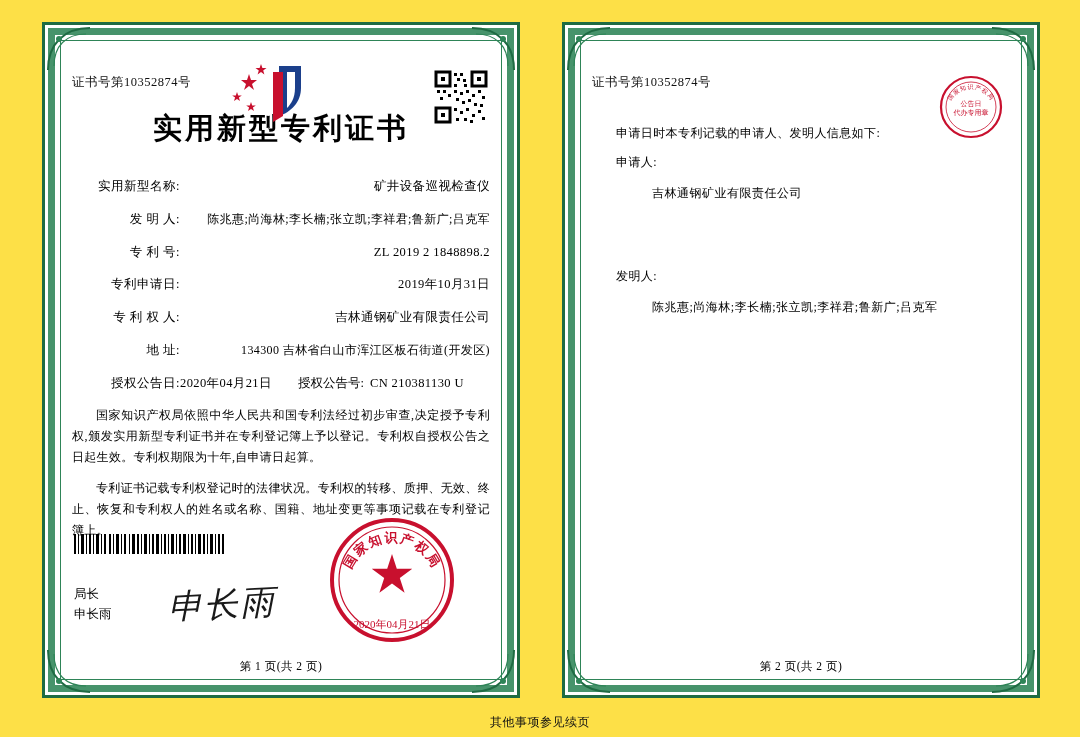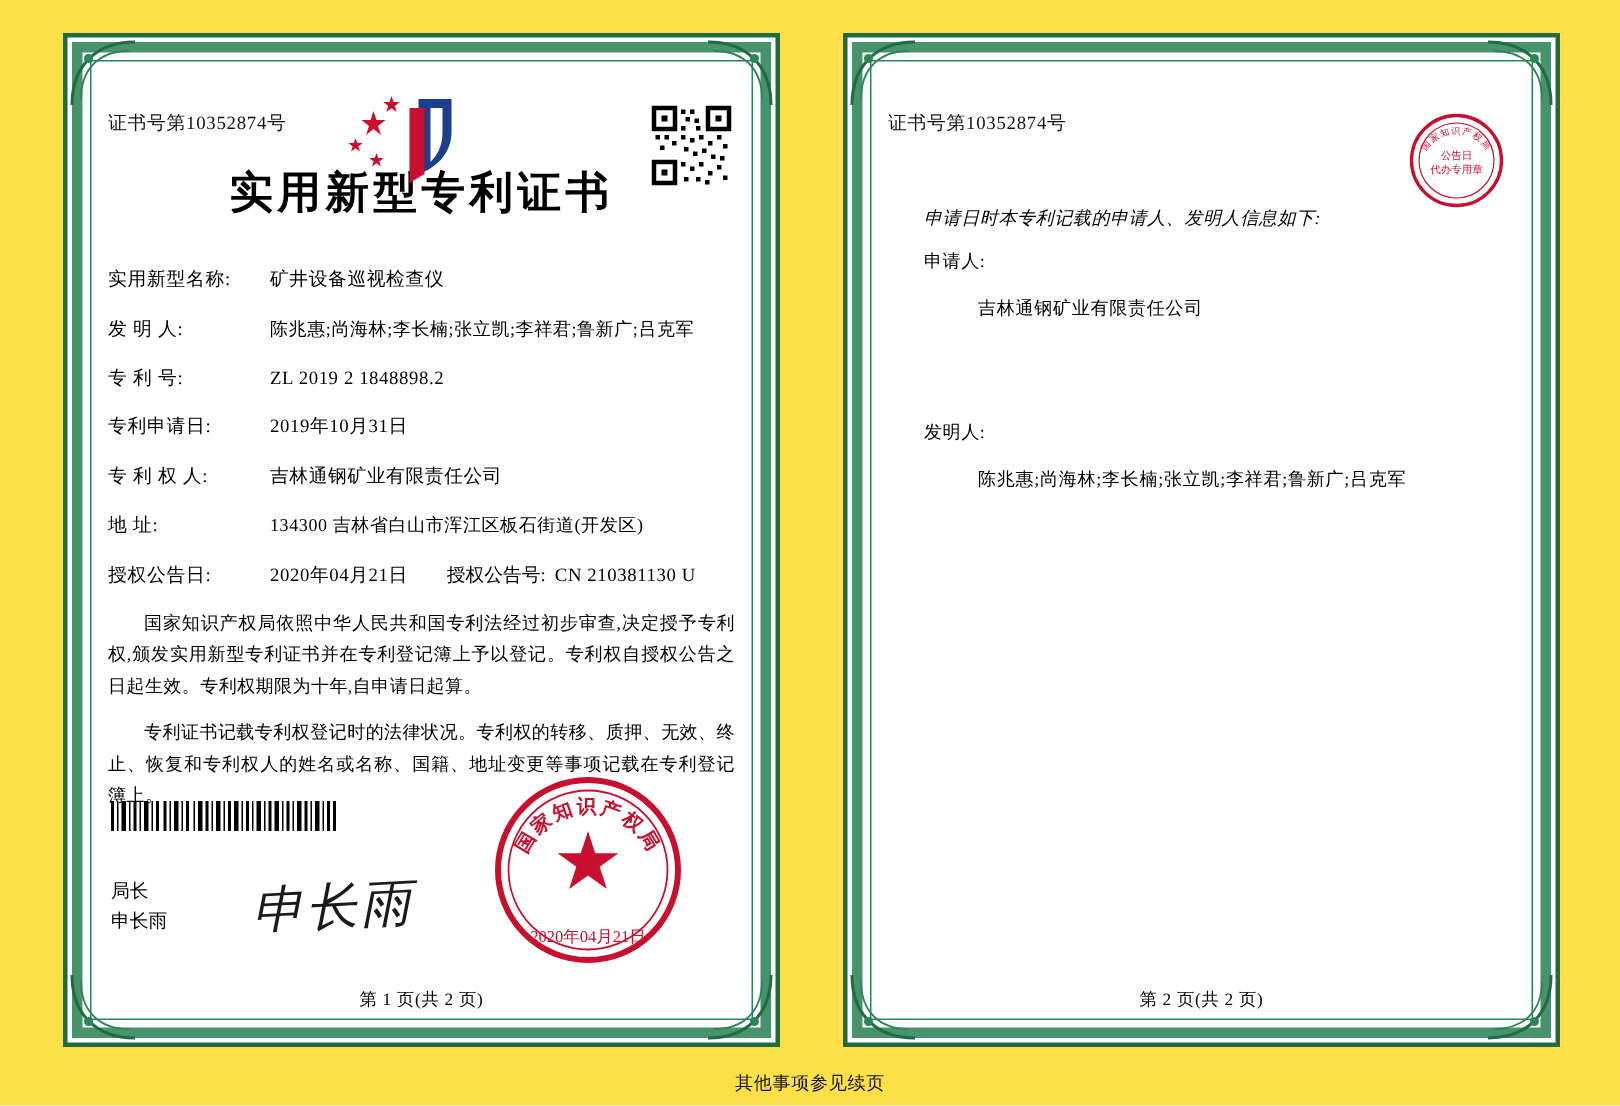--- a/index.html
+++ b/index.html
@@ -111,20 +111,21 @@
     margin-top: 18px;
     color: #000;
     font-family: Liberation Sans, sans-serif;
   }
 
   .fields {
     margin-top: 26px;
     font-size: 12.5px;
     color: #000;
     line-height: 1.9;
+    text-align: right;
   }
   .frow {
     display: flex;
     align-items: flex-start;
     margin-bottom: 9px;
   }
   .flabel {
     width: 108px;
     flex: 0 0 108px;
     letter-spacing: 0.5px;
@@ -204,24 +205,23 @@
   .r-para {
     font-size: 12px;
     line-height: 2;
     text-indent: 24px;
     margin-top: 82px;
     text-align: justify;
     letter-spacing: 0.3px;
   }
   .r-line {
     font-size: 12px;
-    margin-top: 46px;
+    margin-top: 34px;
     letter-spacing: 0.4px;
     text-indent: 24px;
-    font-style: italic;
   }
   .r-sub {
     font-size: 12px;
     margin-top: 12px;
     text-indent: 24px;
     letter-spacing: 0.4px;
   }
   .r-val {
     font-size: 12px;
     margin-top: 14px;

